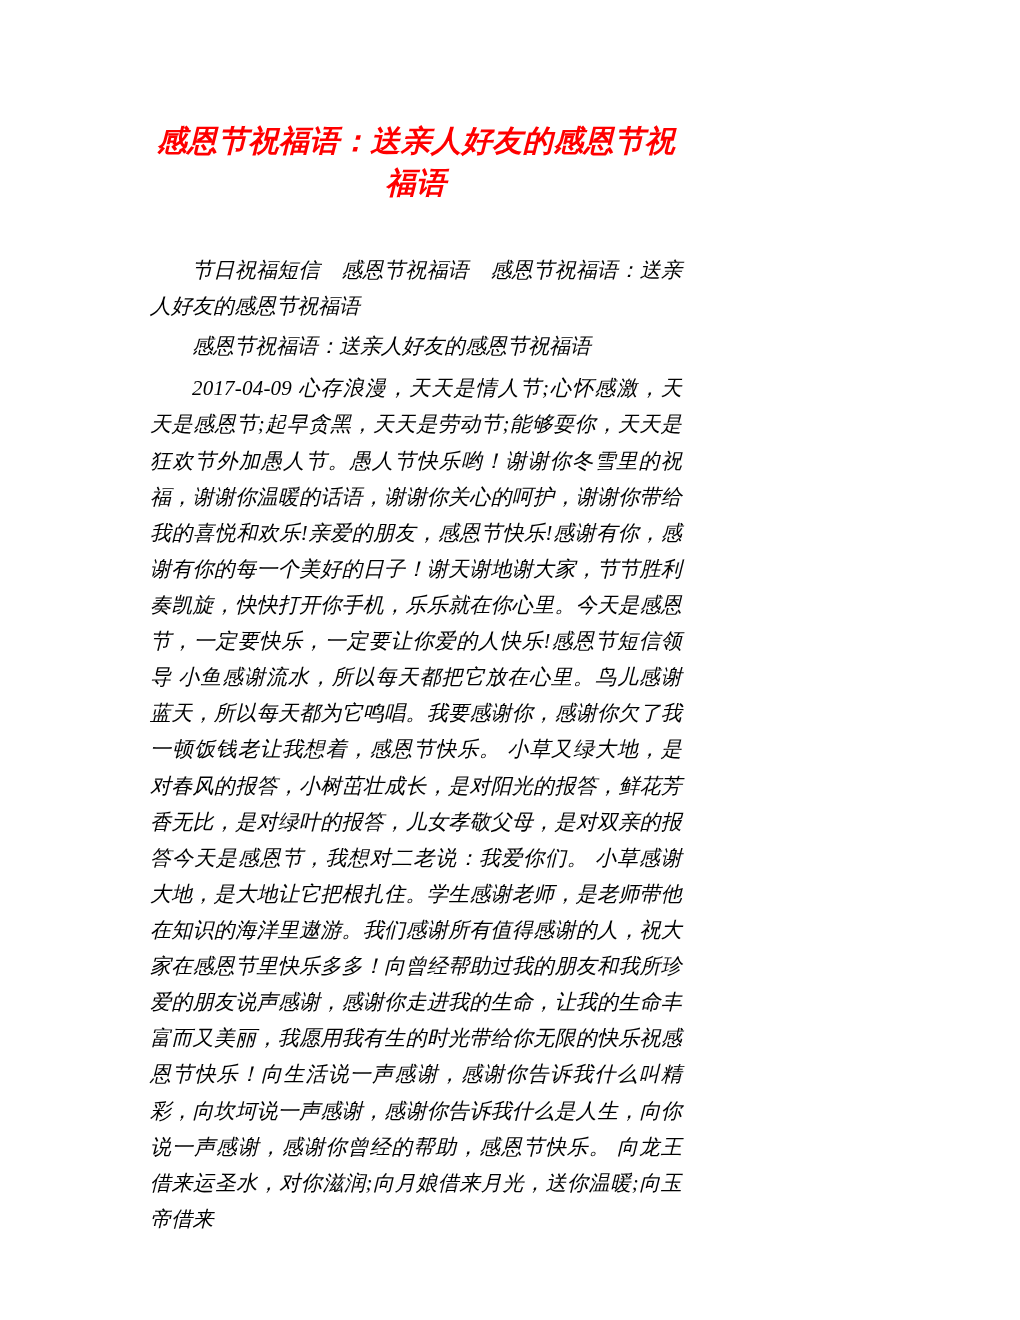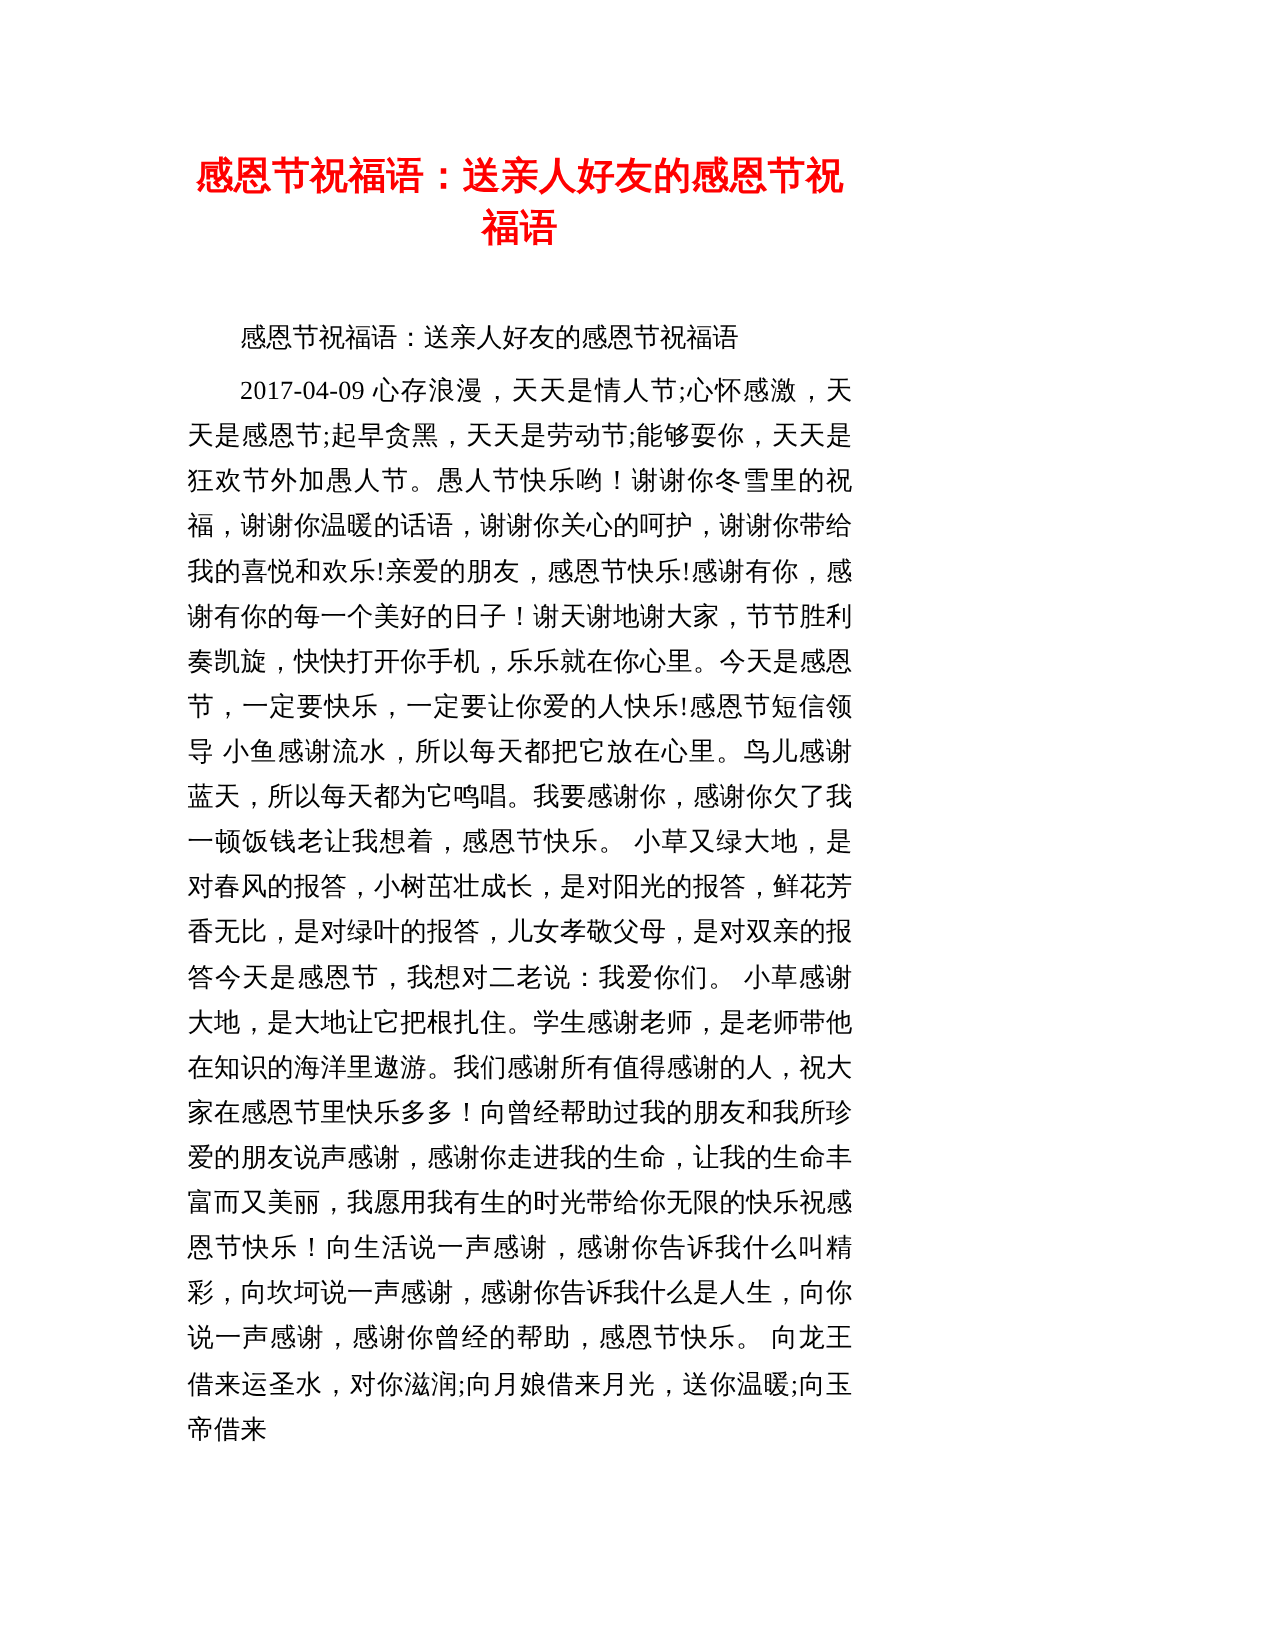--- a/index.html
+++ b/index.html
@@ -13,20 +13,21 @@
     font-family: "Liberation Serif", "DejaVu Serif", serif;
     color: #000000;
     overflow: hidden;
   }
   .page {
     width: 832px;
     height: 1320px;
     box-sizing: border-box;
     padding: 96px 150px 0 150px;
     position: relative;
+    font-style: italic;
   }
   .doc-title {
     color: #ff0000;
     font-family: "Liberation Sans", "DejaVu Sans", sans-serif;
     font-weight: bold;
     font-size: 30px;
     text-align: center;
     line-height: 1.4;
     margin: 24px 0 0 0;
     letter-spacing: 0.5px;
@@ -56,19 +57,20 @@
   }
 </style>
 </head>
 <body>
 
 <div class="page">
 
   <h1 class="doc-title">感恩节祝福语：送亲人好友的感恩节祝福语</h1>
 
   <div class="body-block">
+    <p class="para breadcrumb">节日祝福短信　感恩节祝福语　感恩节祝福语：送亲人好友的感恩节祝福语</p>
 
     <p class="para subtitle">感恩节祝福语：送亲人好友的感恩节祝福语</p>
 
     <p class="para content">2017-04-09 心存浪漫，天天是情人节;心怀感激，天天是感恩节;起早贪黑，天天是劳动节;能够耍你，天天是狂欢节外加愚人节。愚人节快乐哟！谢谢你冬雪里的祝福，谢谢你温暖的话语，谢谢你关心的呵护，谢谢你带给我的喜悦和欢乐!亲爱的朋友，感恩节快乐!感谢有你，感谢有你的每一个美好的日子！谢天谢地谢大家，节节胜利奏凯旋，快快打开你手机，乐乐就在你心里。今天是感恩节，一定要快乐，一定要让你爱的人快乐!感恩节短信领导 小鱼感谢流水，所以每天都把它放在心里。鸟儿感谢蓝天，所以每天都为它鸣唱。我要感谢你，感谢你欠了我一顿饭钱老让我想着，感恩节快乐。 小草又绿大地，是对春风的报答，小树茁壮成长，是对阳光的报答，鲜花芳香无比，是对绿叶的报答，儿女孝敬父母，是对双亲的报答今天是感恩节，我想对二老说：我爱你们。 小草感谢大地，是大地让它把根扎住。学生感谢老师，是老师带他在知识的海洋里遨游。我们感谢所有值得感谢的人，祝大家在感恩节里快乐多多！向曾经帮助过我的朋友和我所珍爱的朋友说声感谢，感谢你走进我的生命，让我的生命丰富而又美丽，我愿用我有生的时光带给你无限的快乐祝感恩节快乐！向生活说一声感谢，感谢你告诉我什么叫精彩，向坎坷说一声感谢，感谢你告诉我什么是人生，向你说一声感谢，感谢你曾经的帮助，感恩节快乐。 向龙王借来运圣水，对你滋润;向月娘借来月光，送你温暖;向玉帝借来</p>
   </div>
 
 </div>
 
 </body></html>

